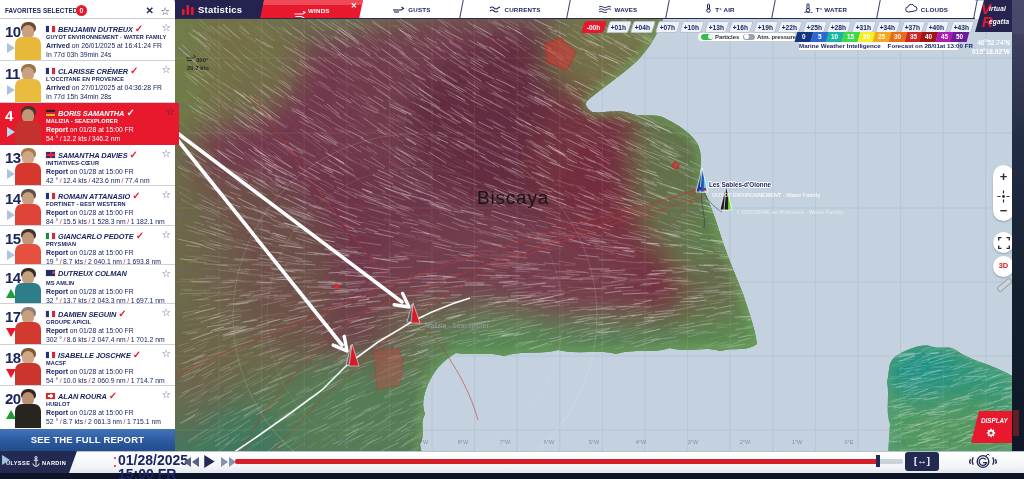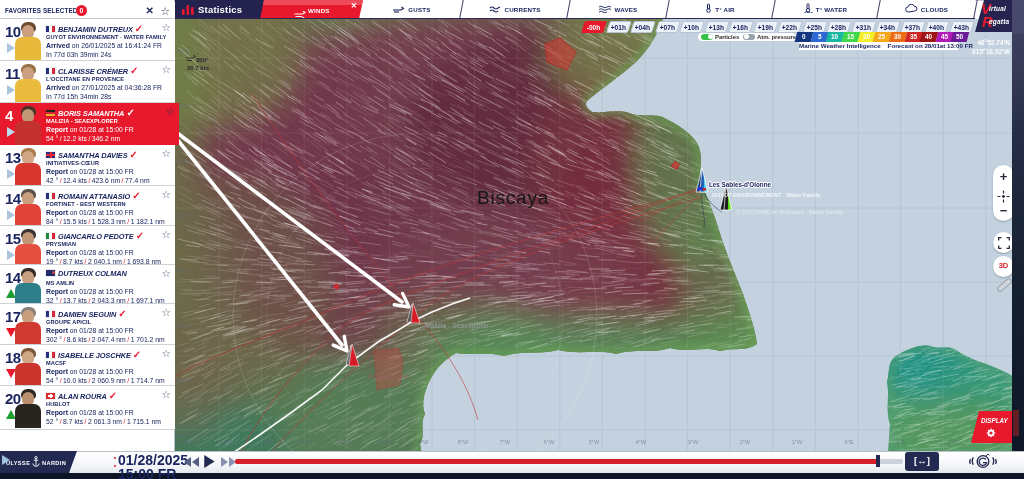--- a/index.html
+++ b/index.html
@@ -4703,20 +4703,21 @@
 <div class="rep"><b>Report</b> on 01/28 at 15:00 FR</div>
 <div class="rep2">52 °<b class="sl">/</b>8.7 kts<b class="sl">/</b>2 061.3 nm<b class="sl">/</b>1 715.1 nm</div>
 <span class="star">☆</span>
 </div>
 <div id="sbhead">
       <span class="tx">FAVORITES SELECTED</span>
       <span class="zero">0</span>
       <span class="x">✕</span>
       <span class="st">☆</span>
     </div>
+<div id="fullreport">SEE THE FULL REPORT</div>
 
 <div id="botbar"></div>
 <div id="botdark"></div>
 <div style="position:absolute;left:2px;top:455px;width:0;height:0;border-top:5px solid transparent;border-bottom:5px solid transparent;border-left:8px solid #9fc0e0;z-index:5"></div>
 <div id="unbox">
       <span class="tx" style="left:6px">ULYSSE</span>
       <svg style="position:absolute;left:32px;top:5px" width="8" height="12" viewBox="0 0 8 12">
         <g stroke="#fff" stroke-width="0.9" fill="none">
           <circle cx="4" cy="1.6" r="1.1"></circle>
           <path d="M4 2.7 V9.5 M1.8 4.2 H6.2 M0.8 7.5 Q1.2 10.2 4 10.4 Q6.8 10.2 7.2 7.5"></path>

